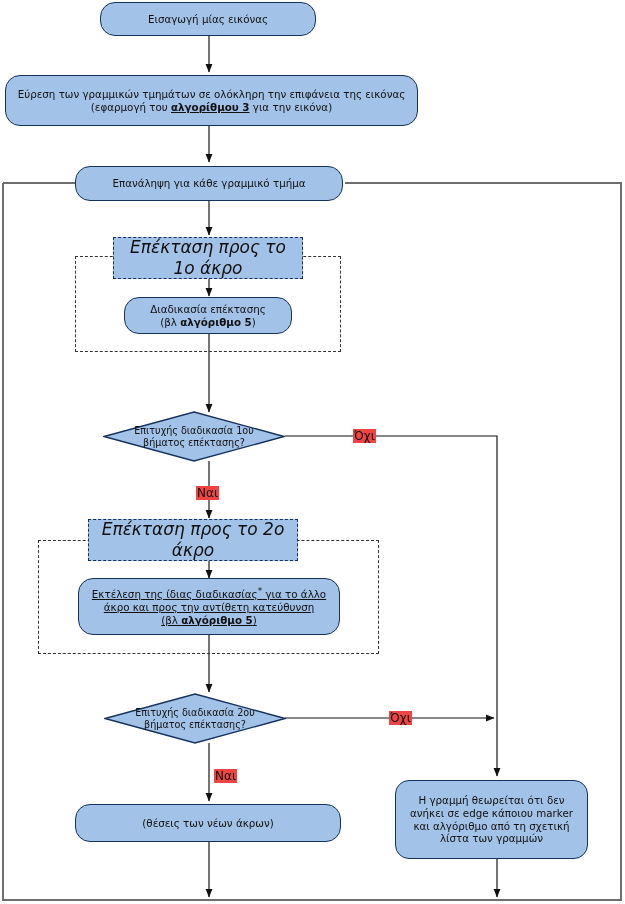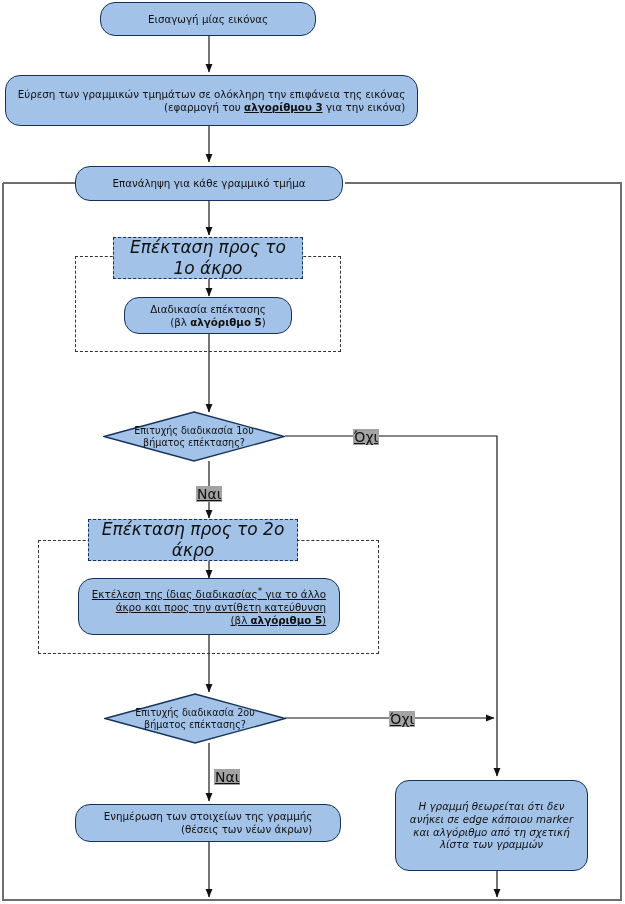--- a/index.html
+++ b/index.html
@@ -33,21 +33,21 @@
     color: #101010;
     display: flex;
     align-items: center;
     justify-content: center;
     text-align: center;
     line-height: 1.26;
     font-size: 10.3px;
     padding: 2px 5px;
     z-index: 3;
   }
-  .node.rounded { border-radius: 15px; text-align: right; }
+  .node.rounded { border-radius: 15px; }
   .node.term    { border-radius: 14px; }
   .node.label-box {
     border: 1.3px dashed #15325c;
     border-radius: 0;
     font-style: italic;
     font-size: 17px;
     z-index: 4;
   }
   .node.diamond {
     background: transparent;
@@ -69,27 +69,26 @@
   }
   .group-box {
     position: absolute;
     box-sizing: border-box;
     border: 1.3px dashed #333333;
     z-index: 1;
     background: transparent;
   }
   .edge-label {
     position: absolute;
-    font-size: 14px;
+    font-size: 12px;
     color: #101010;
-    background: #a3a3a3;
+    background: #ef4444;
     padding: 0 1px;
     white-space: nowrap;
     z-index: 5;
-    text-decoration: underline;
   }
   .line-1 { display: block; }
   b { font-weight: bold; }
   u { text-decoration: underline; }
   .sup-star { font-size: 9px; vertical-align: super; }
 </style>
 </head>
 <body>
 
 <div id="canvas">
@@ -195,26 +194,25 @@
       <polygon points="91,1 181,25.5 91,50 1,25.5" fill="#a3c2e8" stroke="#15325c" stroke-width="1.4"></polygon>
     </svg>
     <div class="diamond-text">
       <span class="line-1">Επιτυχής διαδικασία 2ου</span>
       <span class="line-1">βήματος επέκτασης?</span>
     </div>
   </div>
 
   <div class="node rounded" style="left:75px; top:804px; width:266px; height:38px;">
     <div>
-      <span class="line-1">Ενημέρωση των στοιχείων της γραμμής</span>
       <span class="line-1">(θέσεις των νέων άκρων)</span>
     </div>
   </div>
 
-  <div class="node term" style="left:395px; top:780px; width:193px; height:91px;font-style:italic;">
+  <div class="node term" style="left:395px; top:780px; width:193px; height:79px;">
     <div>
       <span class="line-1">Η γραμμή θεωρείται ότι δεν</span>
       <span class="line-1">ανήκει σε edge κάποιου marker</span>
       <span class="line-1">και αλγόριθμο από τη σχετική</span>
       <span class="line-1">λίστα των γραμμών</span>
     </div>
   </div>
 
   <span class="edge-label" style="left:353px; top:429px;">Όχι</span>
   <span class="edge-label" style="left:196px; top:486px;">Ναι</span>

